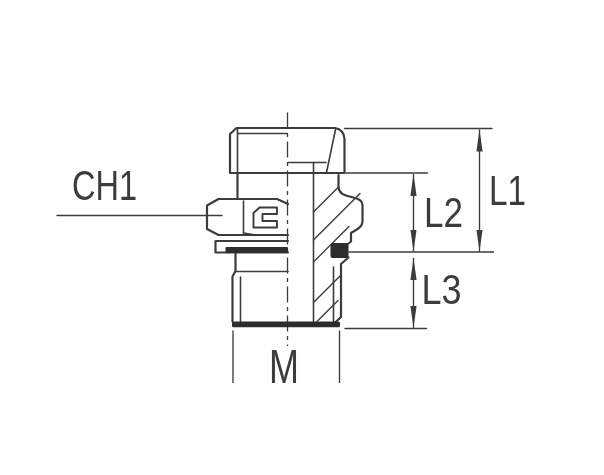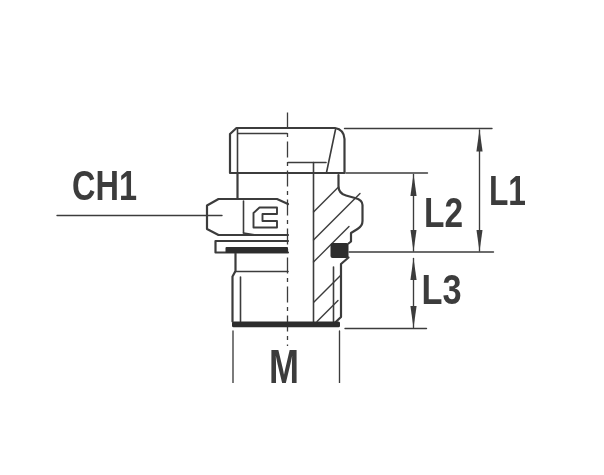--- a/index.html
+++ b/index.html
@@ -1,17 +1,17 @@
 <!DOCTYPE html>
 <html><head>
 <meta charset="utf-8">
 <style>
   html,body{margin:0;padding:0;}
   body{font-family:"Liberation Sans",sans-serif;}
-  .page{position:relative;width:604px;height:383px;background:#ffffff;overflow:hidden;font-weight:bold;}
+  .page{position:relative;width:604px;height:383px;background:#ffffff;overflow:hidden;}
   svg{display:block;}
   text{font-family:"Liberation Sans",sans-serif;}
 </style>
 </head>
 <body>
 
 <div class="page">
 <svg width="604" height="475" viewBox="0 0 604 475">
 
   <defs>

